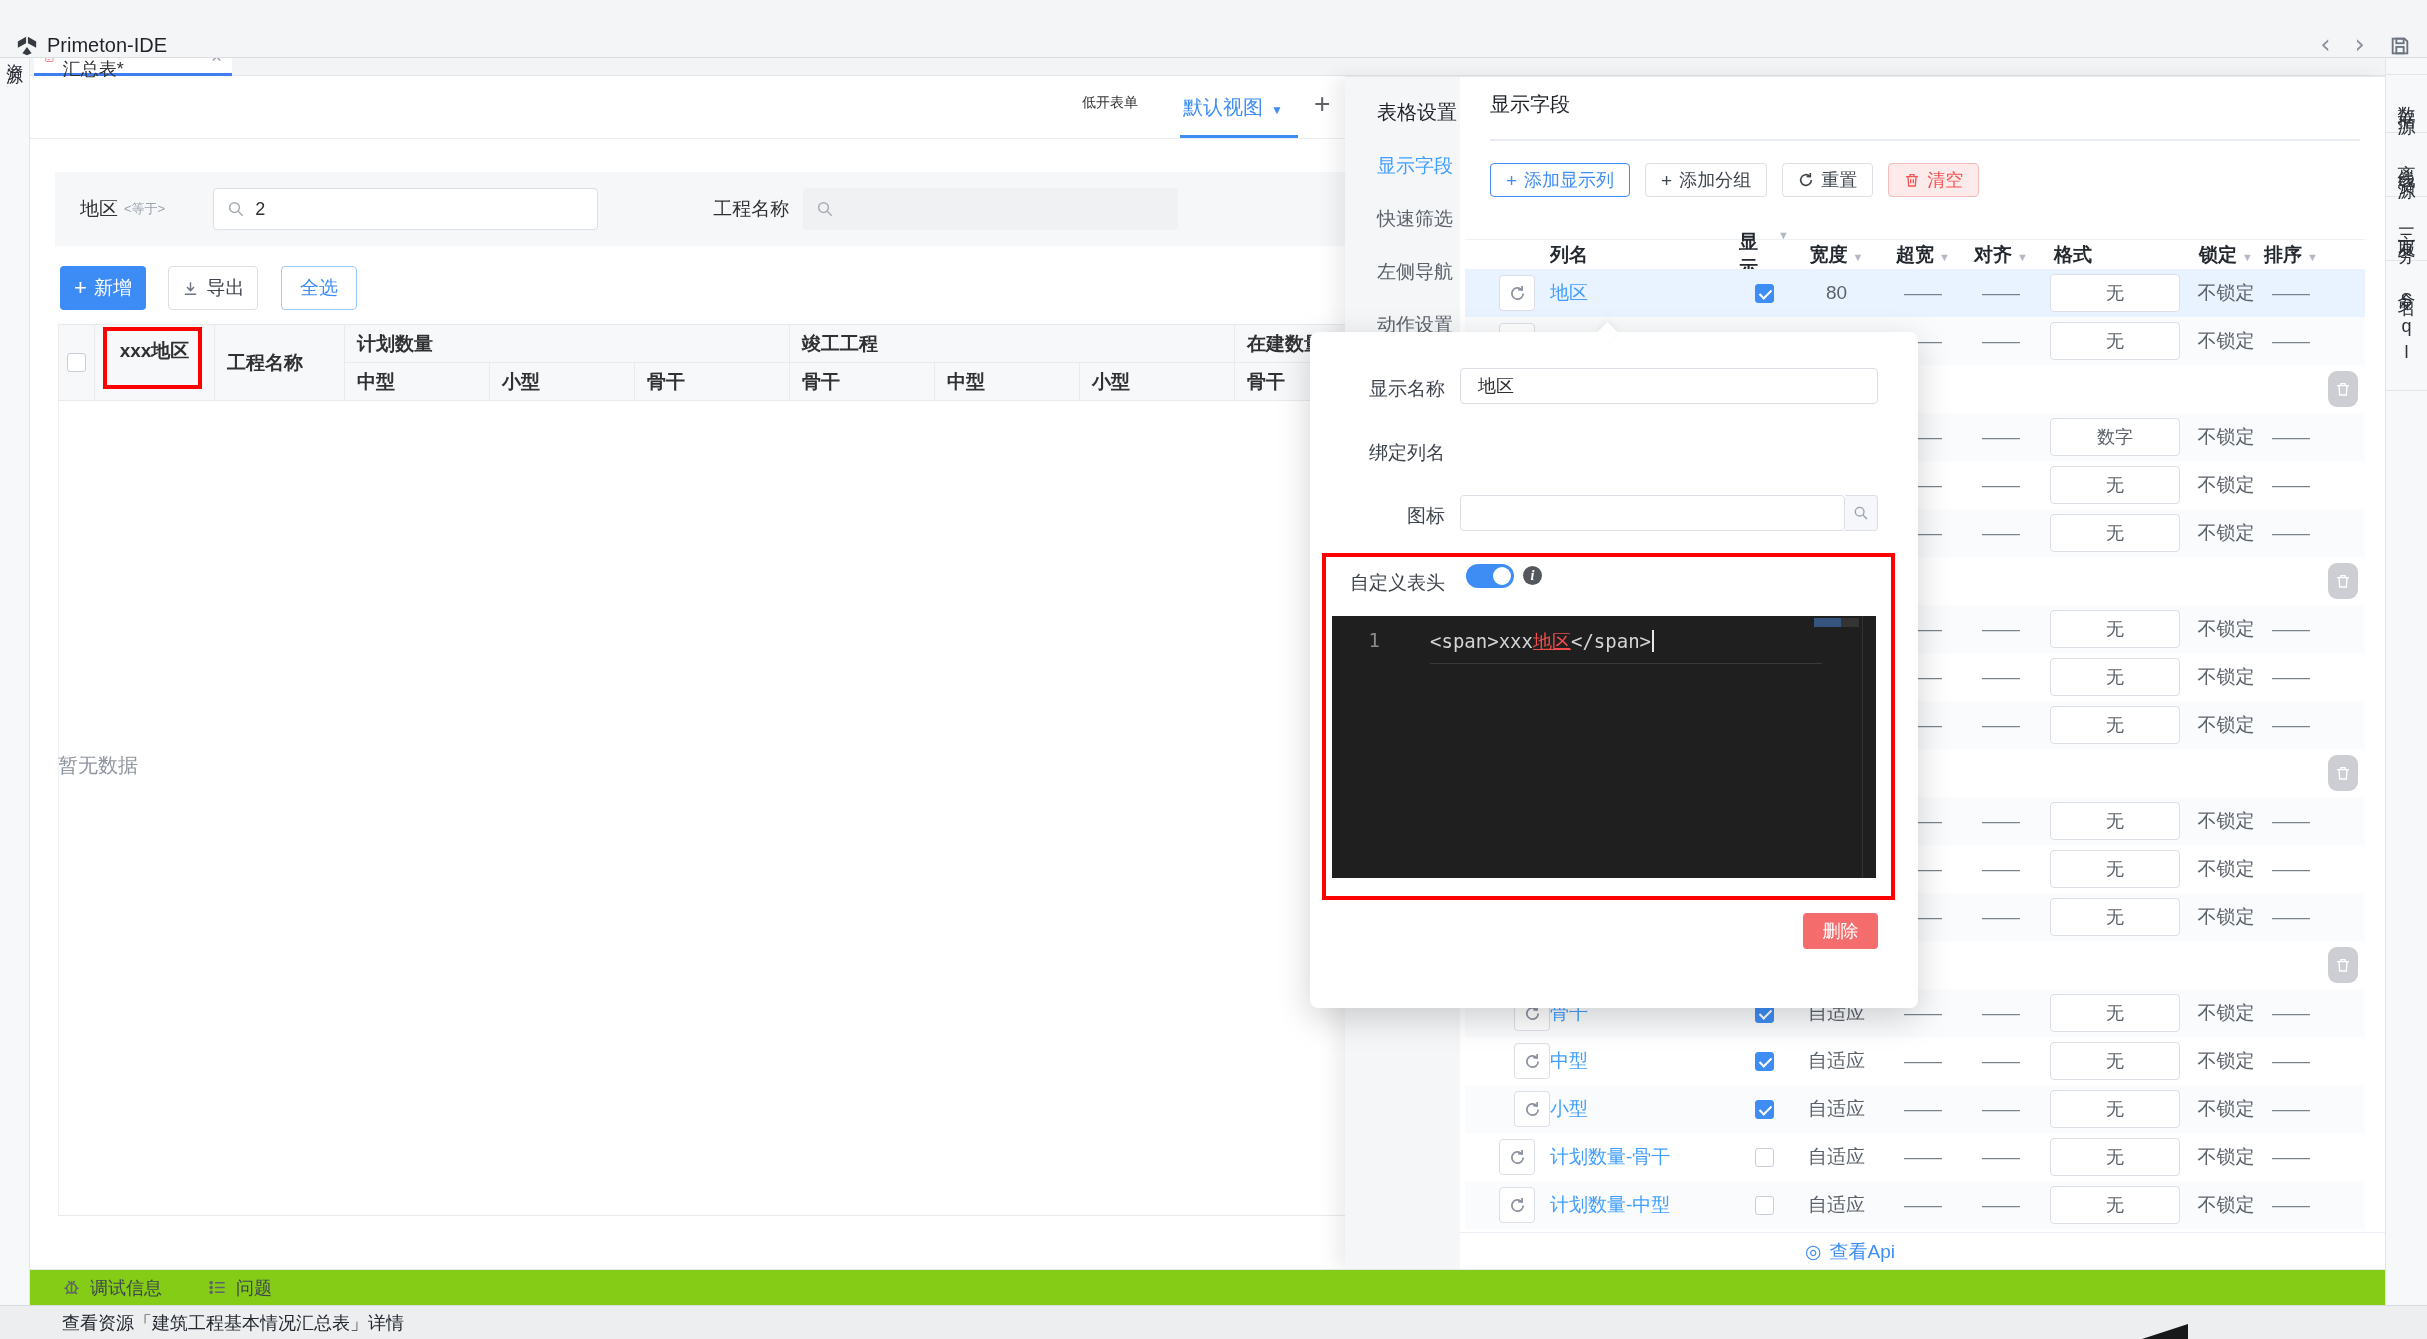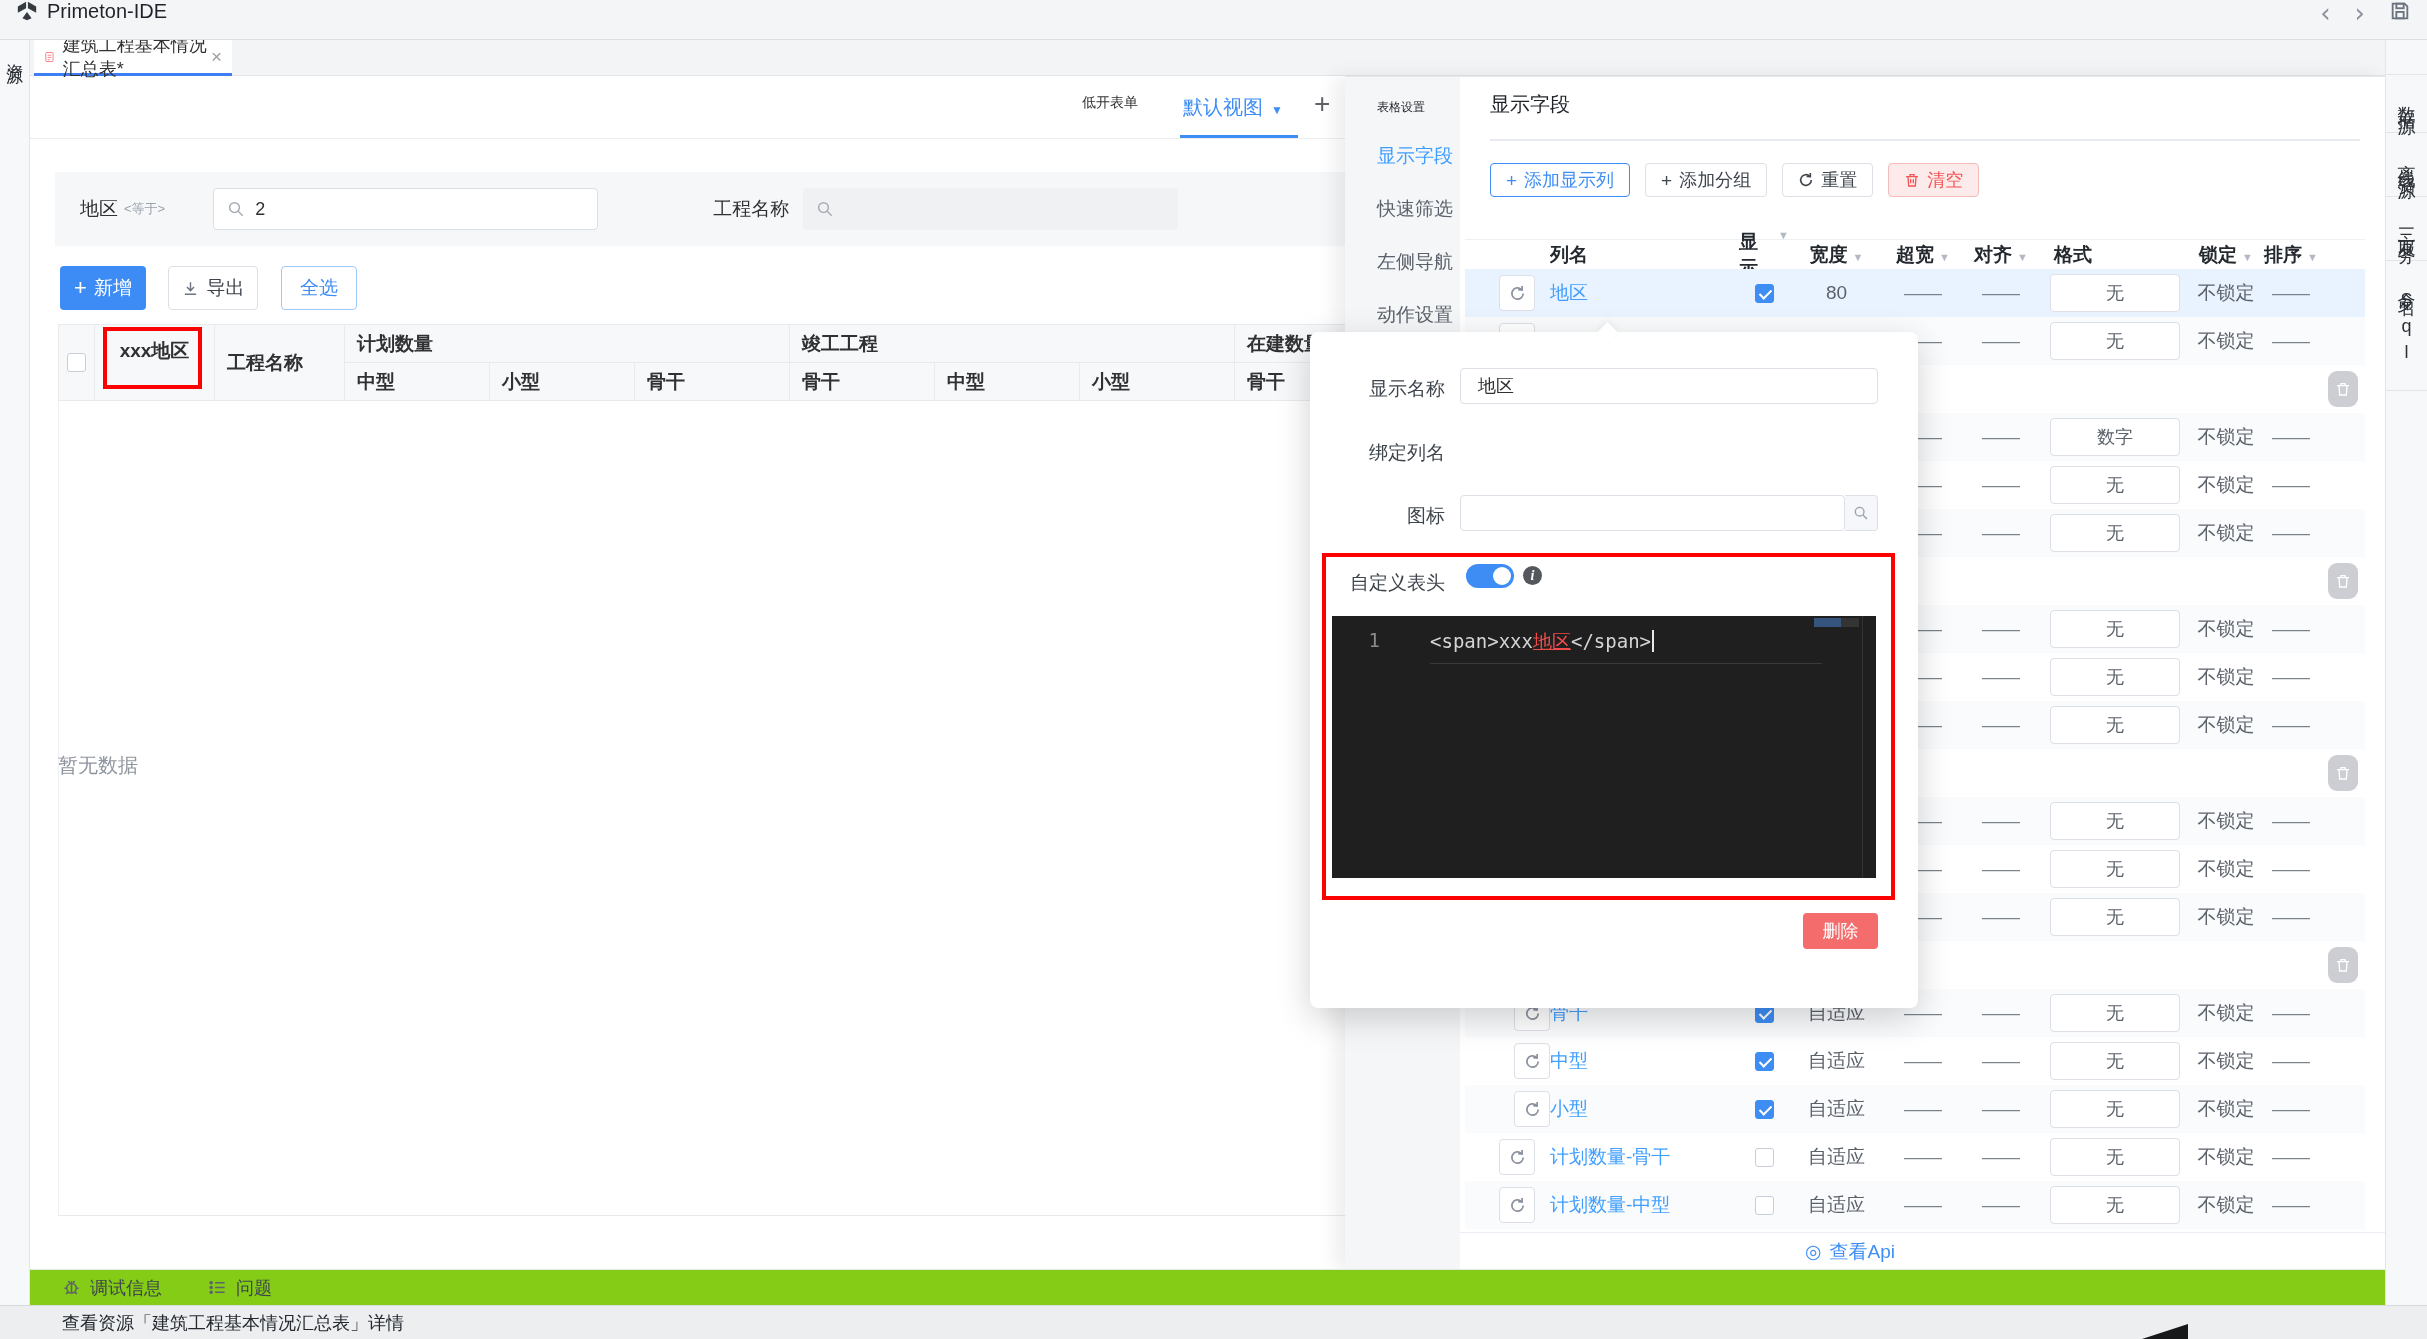--- a/index.html
+++ b/index.html
@@ -2,22 +2,22 @@
 <html><head>
 <meta charset="utf-8">
 <style>
 *{margin:0;padding:0;box-sizing:border-box}
 html,body{width:2427px;height:1339px}
 body{position:relative;overflow:hidden;background:#fff;color:#303133;
   font-family:"Liberation Sans","DejaVu Sans",sans-serif;font-size:19px}
 svg{display:block}
 
 
-#titlebar{position:absolute;left:0;top:0;right:0;height:40px;background:#f4f5f6;
-  border-bottom:1px solid #dcdee1;display:flex;align-items:flex-start;padding:0 16px;z-index:20}
+#titlebar{position:absolute;left:0;top:0;right:0;height:58px;background:#f4f5f6;
+  border-bottom:1px solid #dcdee1;display:flex;align-items:flex-end;padding:0 16px;z-index:20}
 #titlebar .logo{width:22px;height:22px;margin-right:9px;color:#363b41}
 #titlebar .apptitle{font-size:20px;color:#1f2329}
 #titlebar .sp{flex:1}
 .tb-ico{color:#8a919c;font-size:26px;line-height:1;margin-left:24px;font-family:"DejaVu Sans",sans-serif}
 #titlebar .save{width:22px;height:22px;margin-left:24px;color:#6b7280}
 
 
 #leftrail{position:absolute;left:0;top:40px;width:30px;bottom:0;background:#f7f8f9;
   border-right:1px solid #e3e5e8;z-index:15}
 #leftrail span{display:block;margin:10px auto 0;writing-mode:vertical-rl;text-orientation:upright;
@@ -79,21 +79,21 @@
 .mtb{position:absolute;left:28px;top:325px;right:0;height:815px;border-left:1px solid #eef0f2;
   border-bottom:1px solid #e8eaec}
 .mt-empty{position:absolute;left:28px;right:0;top:676px;text-align:left;color:#8f959e;font-size:20px}
 .redrect{position:absolute;border:4px solid #fb0201;z-index:60;pointer-events:none}
 #red1{left:73px;top:251px;width:99px;height:62px}
 
 
 #drawer{position:absolute;left:1345px;top:76px;width:1040px;height:1194px;background:#fff;
   border-top:1px solid #e8e8e8;box-shadow:-10px 0 18px rgba(0,0,0,.07);z-index:10}
 .dnav{position:absolute;left:0;top:0;width:115px;height:100%;background:#f5f6f8}
-.dnav-title{margin:22px 0 0 32px;font-size:12px;color:#1f2329}
+.dnav-title{margin:22px 0 0 32px;font-size:20px;color:#1f2329}
 .dnav-item{margin:27px 0 0 32px;font-size:19px;color:#5c626b}
 .dnav-item.active{color:#409eff}
 .dcon{position:absolute;left:115px;right:0;top:0;height:100%}
 .dtitle{position:absolute;left:30px;top:14px;font-size:20px;color:#1f2329}
 .ddiv{position:absolute;left:30px;right:25px;top:62px;height:2px;background:#e8ebf0}
 .dbtns{position:absolute;left:30px;top:86px;display:flex;gap:15px}
 .db{height:34px;border:1px solid #dcdfe6;border-radius:4px;background:#fff;color:#3f454d;
   display:flex;align-items:center;padding:0 15px;font-size:18px}
 .db .bi{margin-right:7px;font-size:19px;line-height:1}
 .db-addcol{border-color:#3d8df5;color:#3d8df5}

